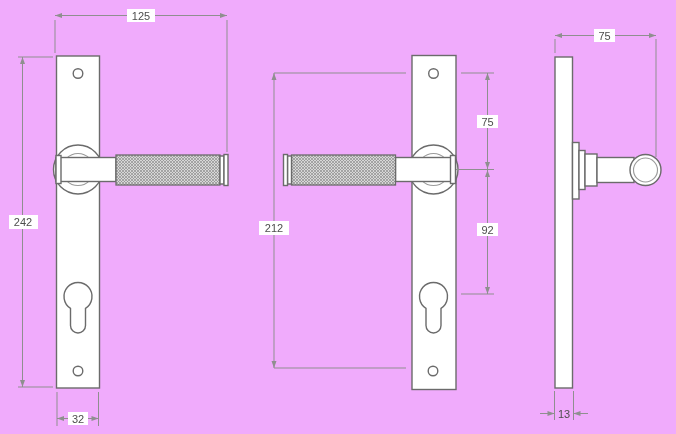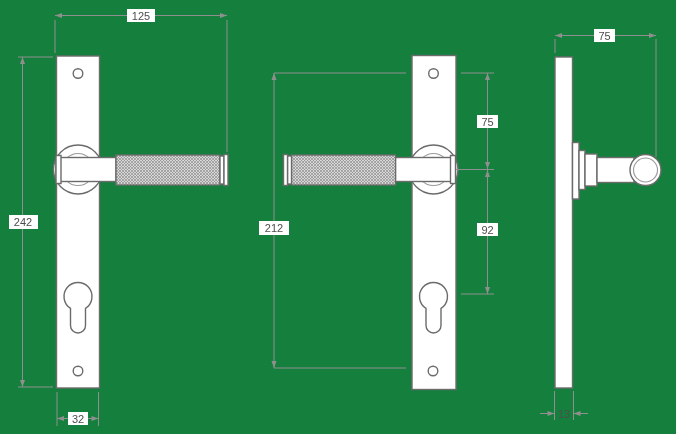--- a/index.html
+++ b/index.html
@@ -1,16 +1,16 @@
 <!DOCTYPE html>
 <html><head>
 <meta charset="utf-8">
 <style>
   html,body{margin:0;padding:0;background:#ffffff;}
-  .canvas{position:relative;width:676px;height:434px;background:#15803d;overflow:hidden;
+  .canvas{position:relative;width:676px;height:434px;background:#f0abfc;overflow:hidden;
           font-family:"Liberation Sans", sans-serif;}
   svg{display:block;}
   .outline{fill:#ffffff;stroke:#6b6b6b;stroke-width:1.4;}
   .outline-thin{fill:none;stroke:#9a9a9a;stroke-width:1.1;}
   .knurl{fill:url(#knurlpat);stroke:#6b6b6b;stroke-width:1.3;}
   .dim{stroke:#8f8f8f;stroke-width:1;fill:none;}
   .dimtext{font:11px "Liberation Sans", sans-serif;fill:#4d4d4d;text-anchor:middle;}
   .bg{fill:#ffffff;stroke:none;}
 </style>
 </head>

